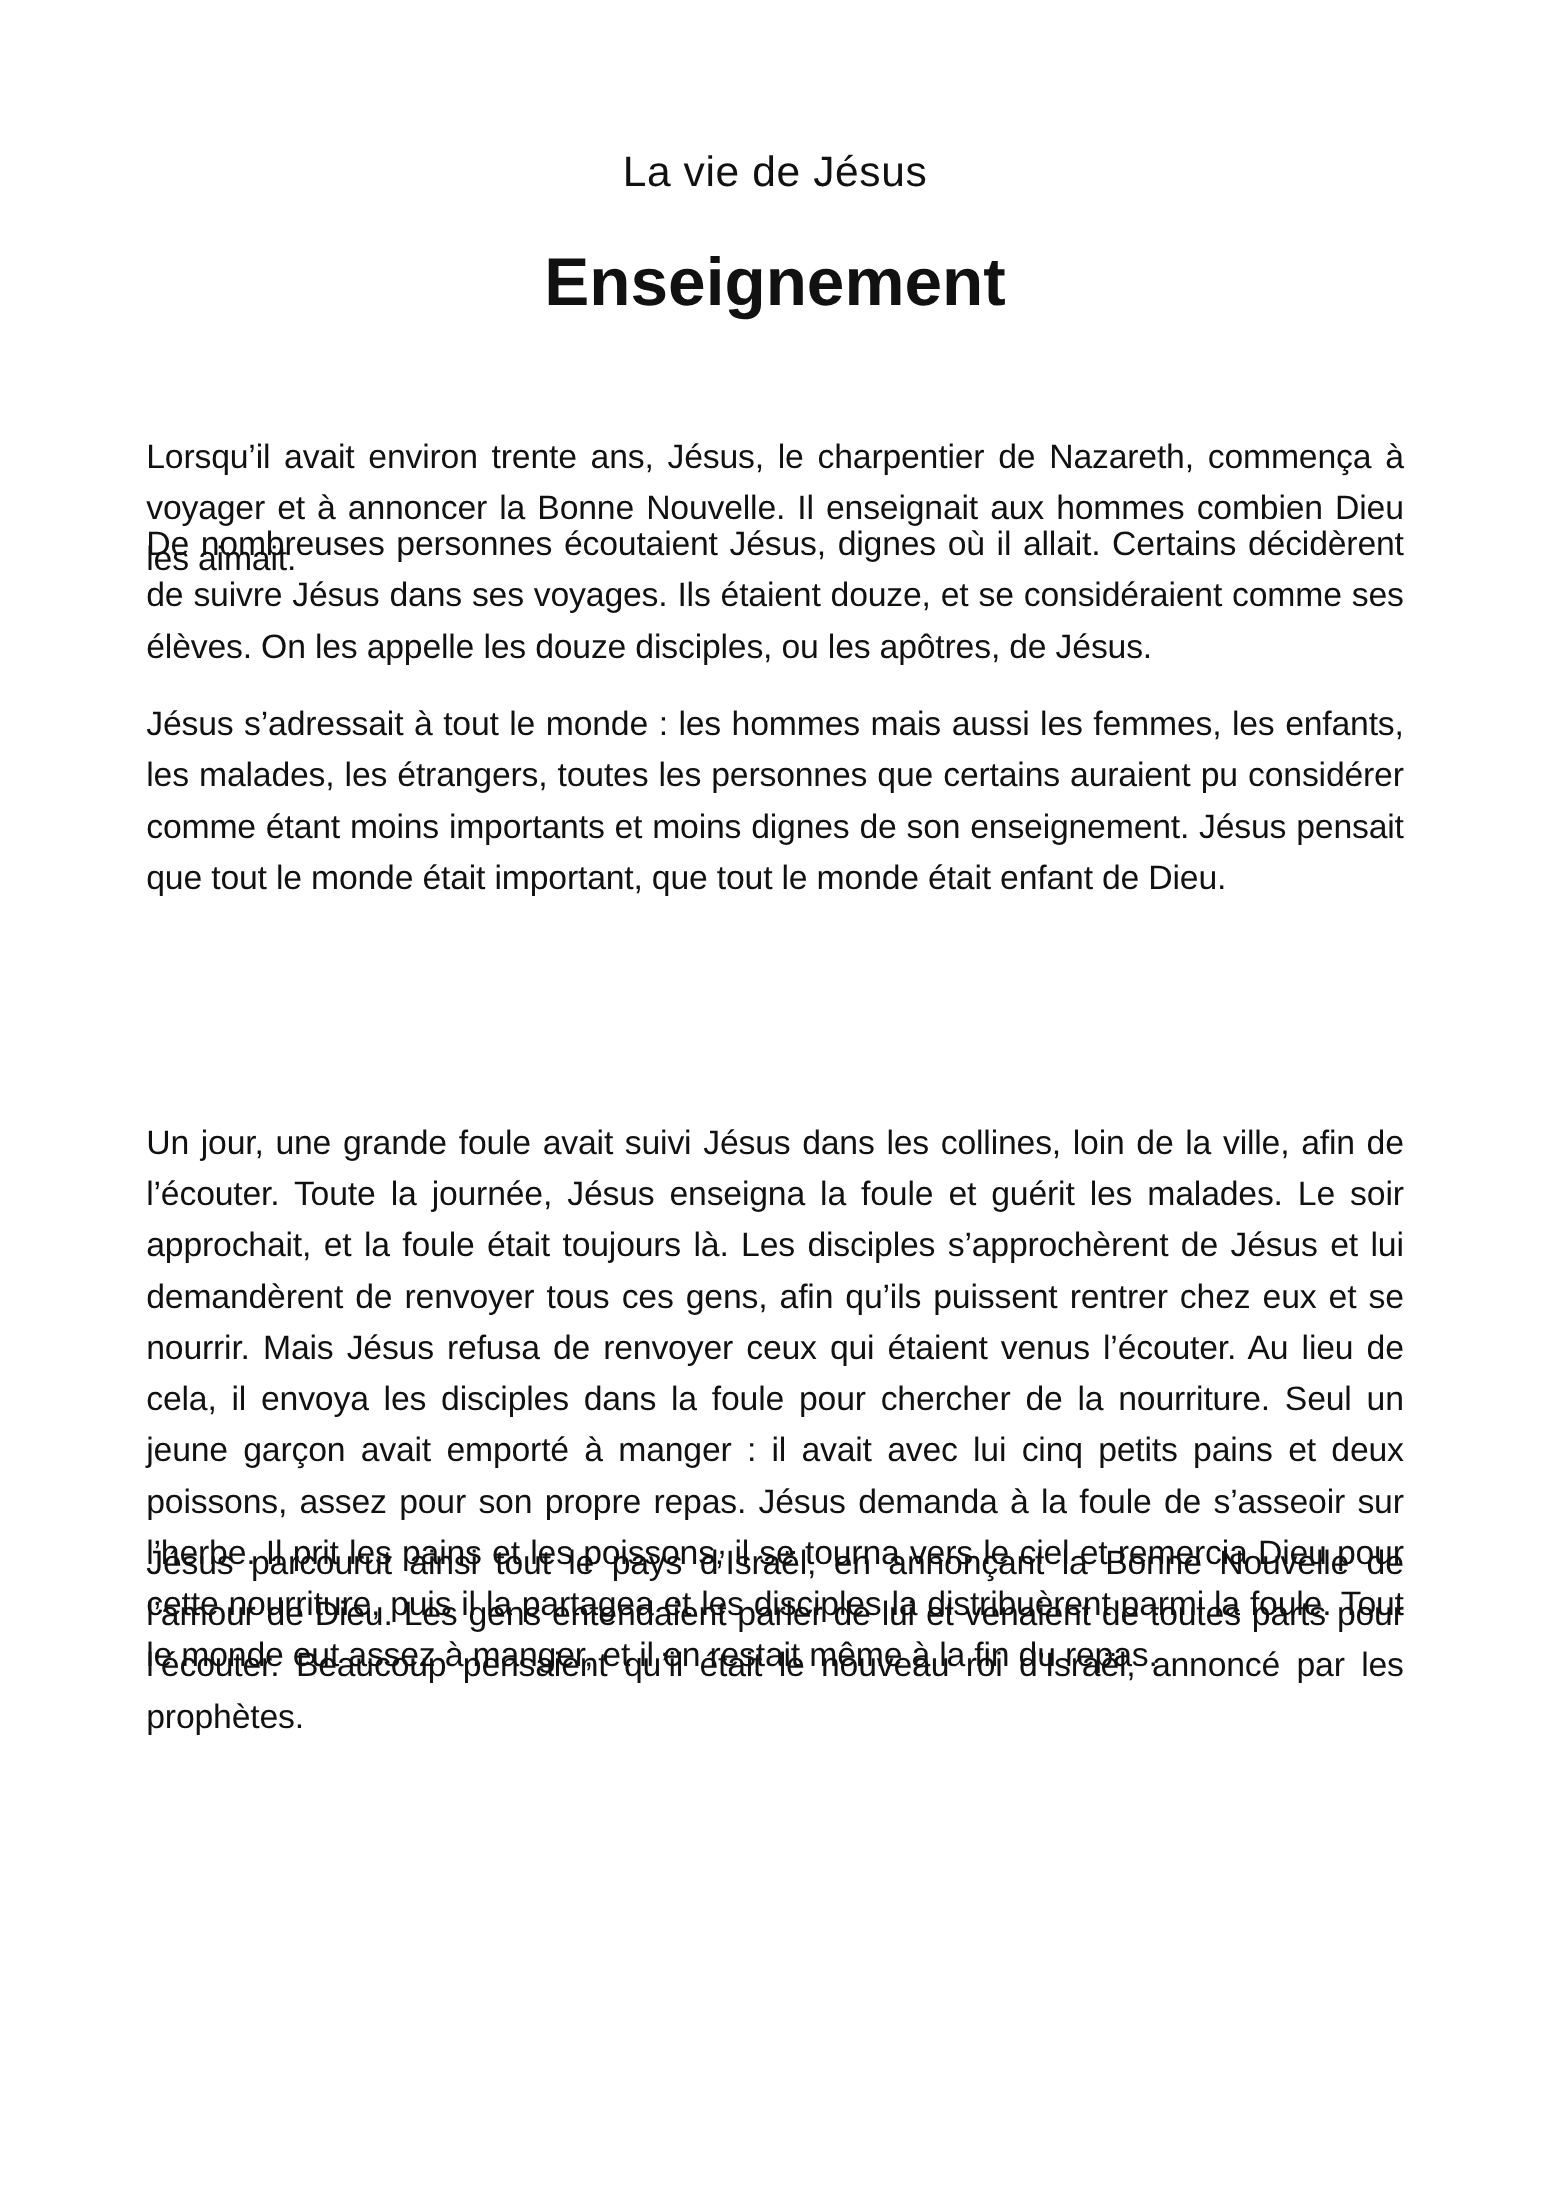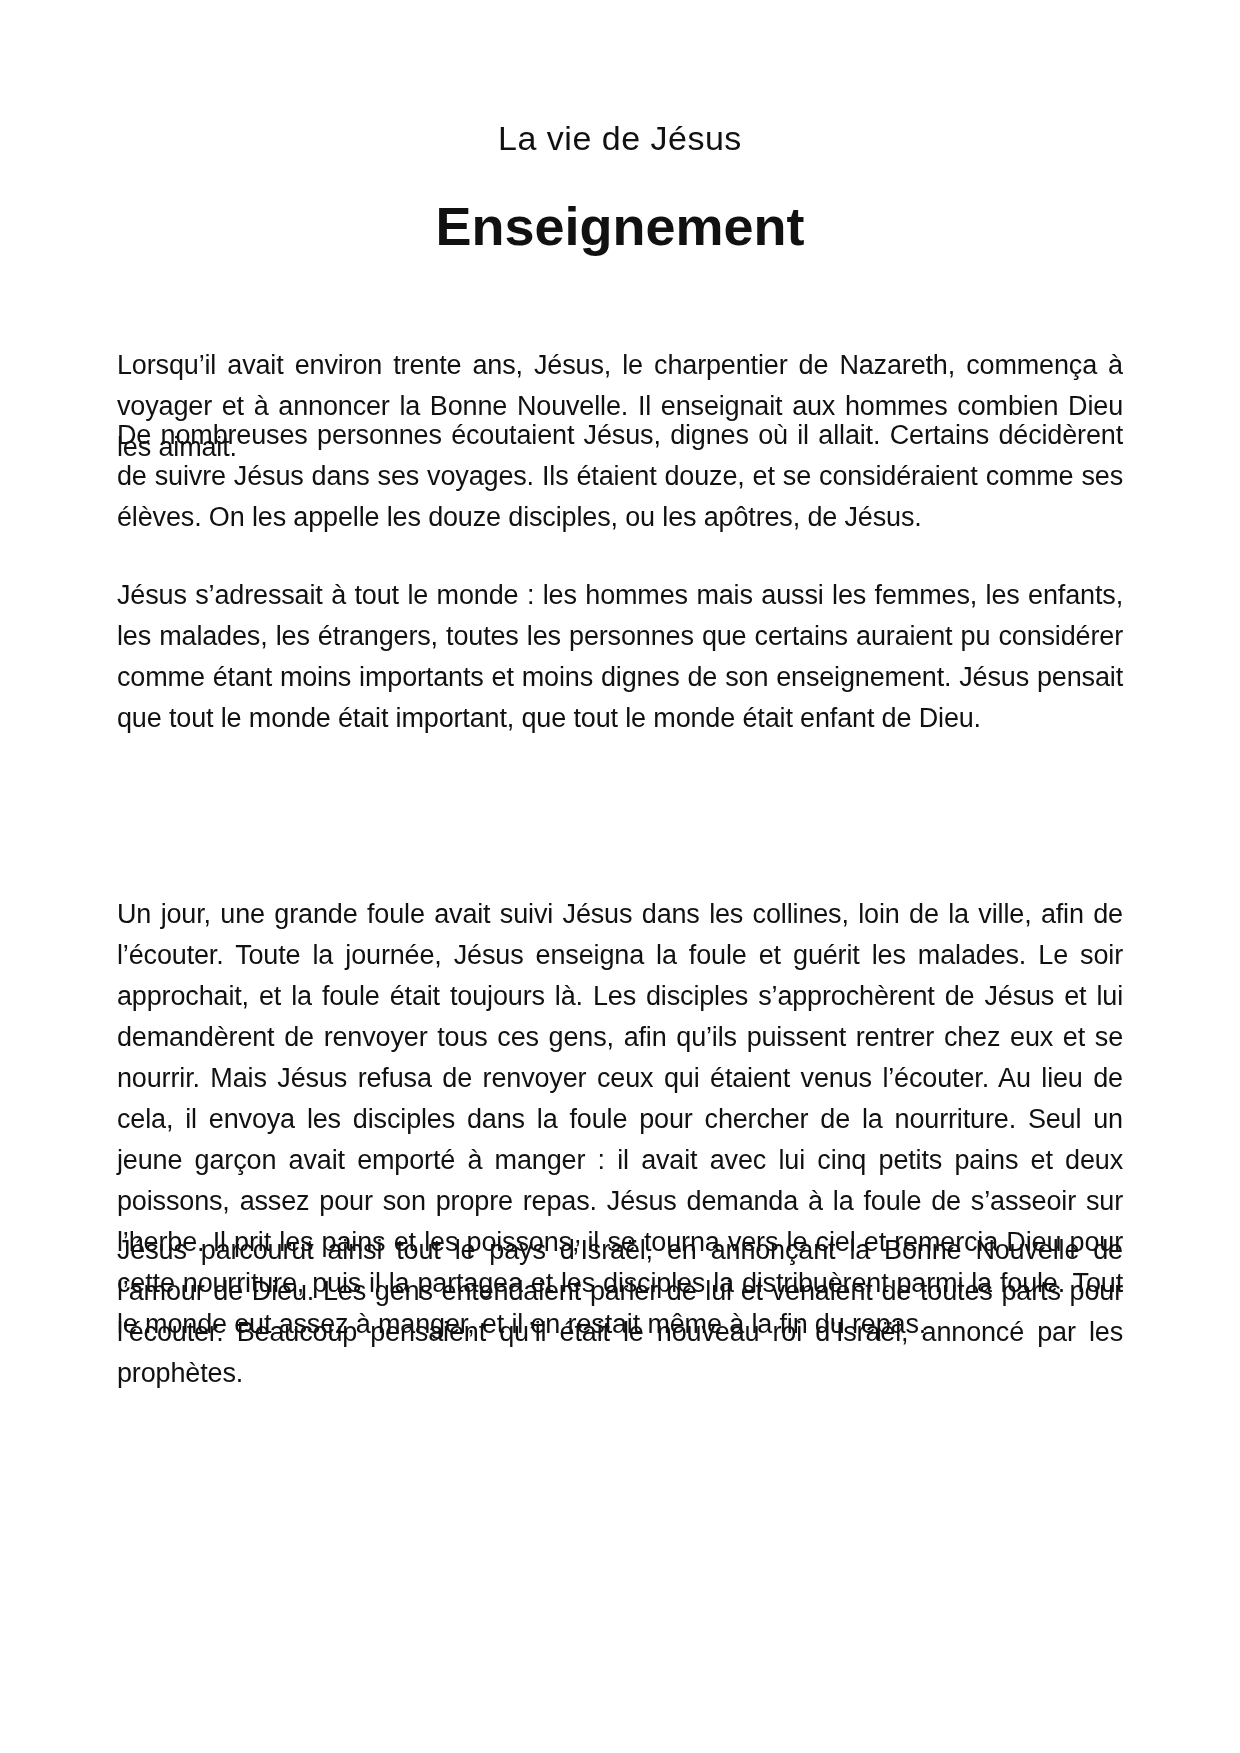--- a/index.html
+++ b/index.html
@@ -53,21 +53,21 @@
       width: 1006px;
       font-size: 27px;
       line-height: 41px;
       text-align: justify;
       margin: 0;
       letter-spacing: -0.15px;
       word-spacing: 0px;
     }
     .p1 { top: 345px; }
     .p2 { top: 415px; }
-    .p3 { top: 575px; }
+    .p3 { top: 559px; }
     .p4 { top: 690px; }
     .p5 { top: 792px; }
     .p6 { top: 894px; }
     .p7 { top: 1230px; }
   </style>
 </head>
 <body>
 
 <div class="page">
   <h2 class="subtitle">La vie de Jésus</h2>

